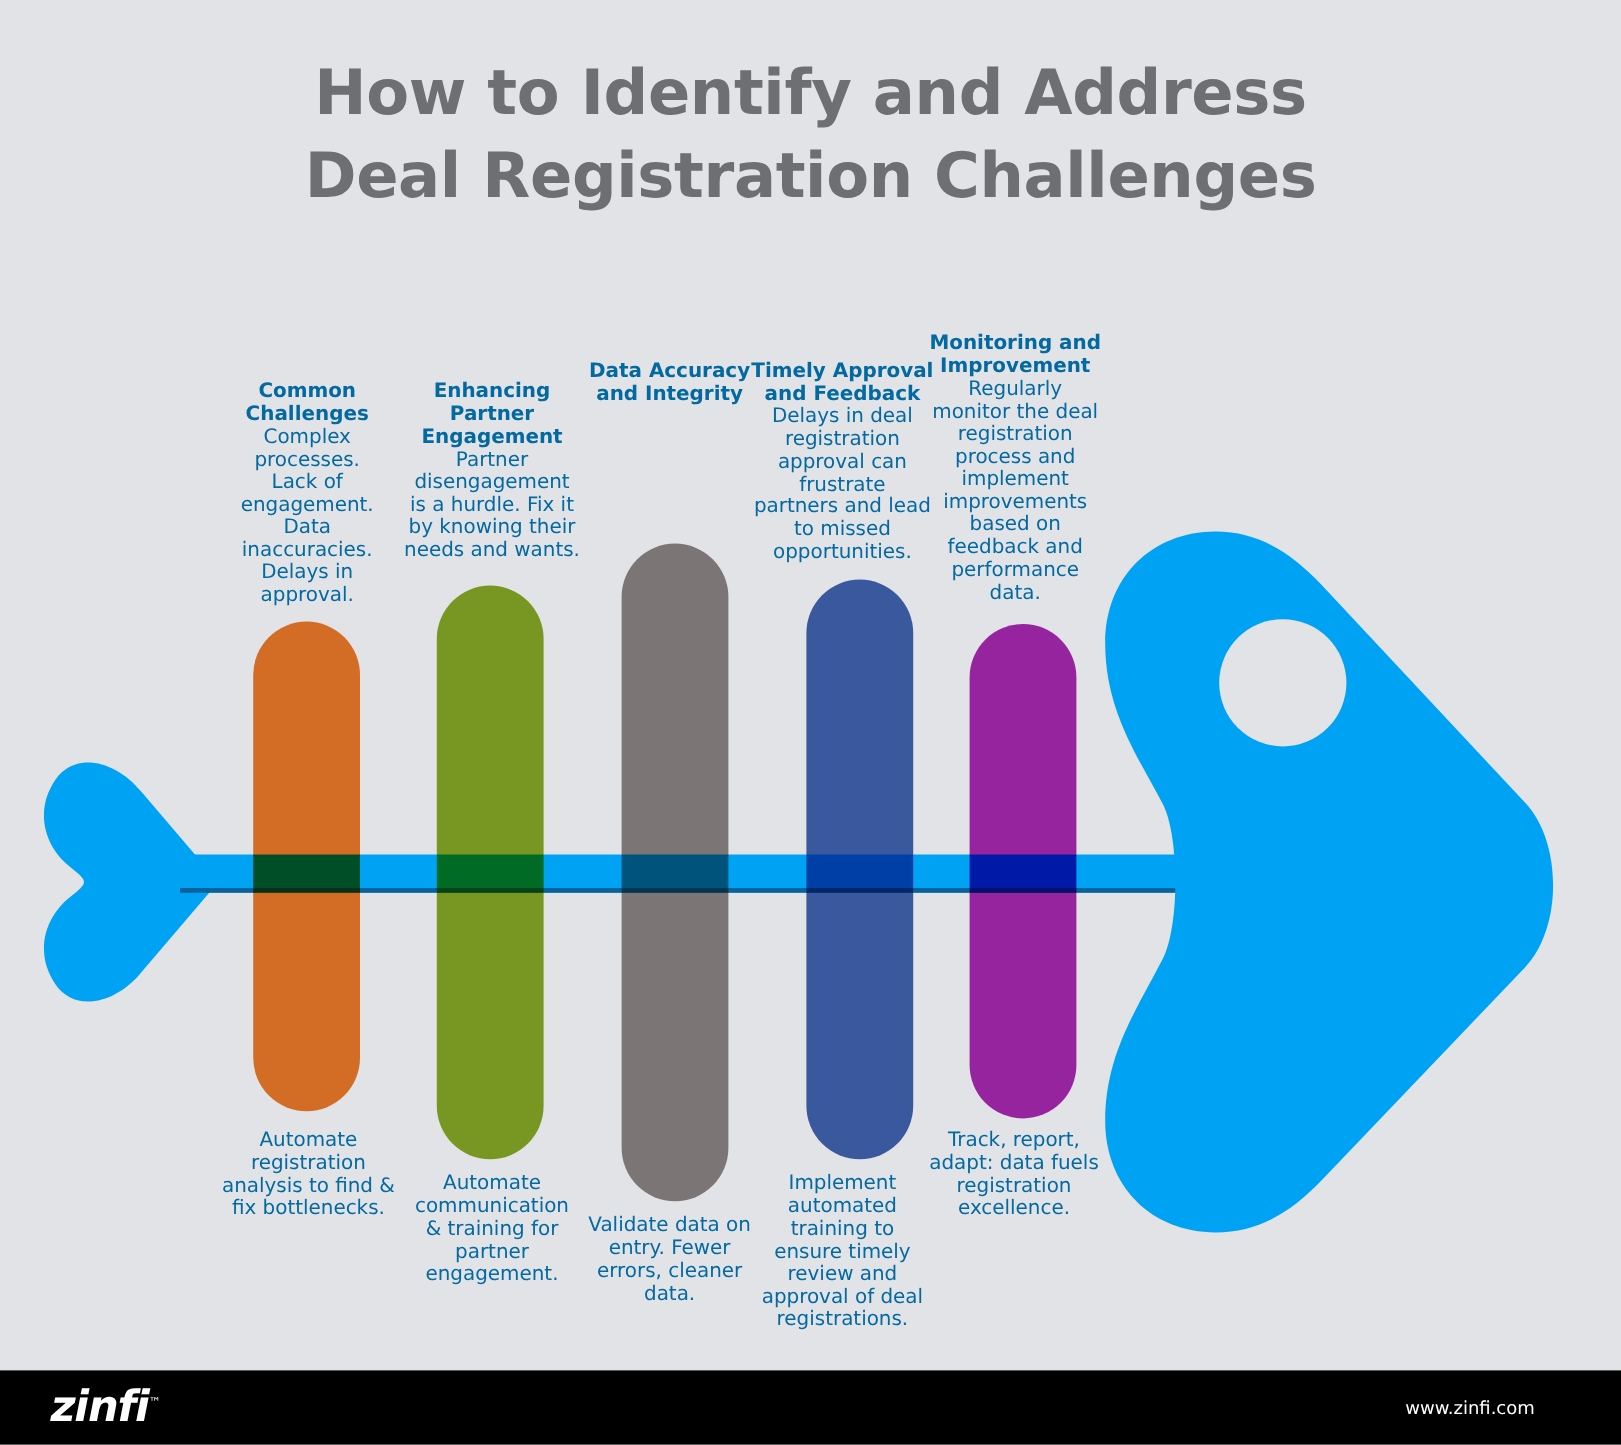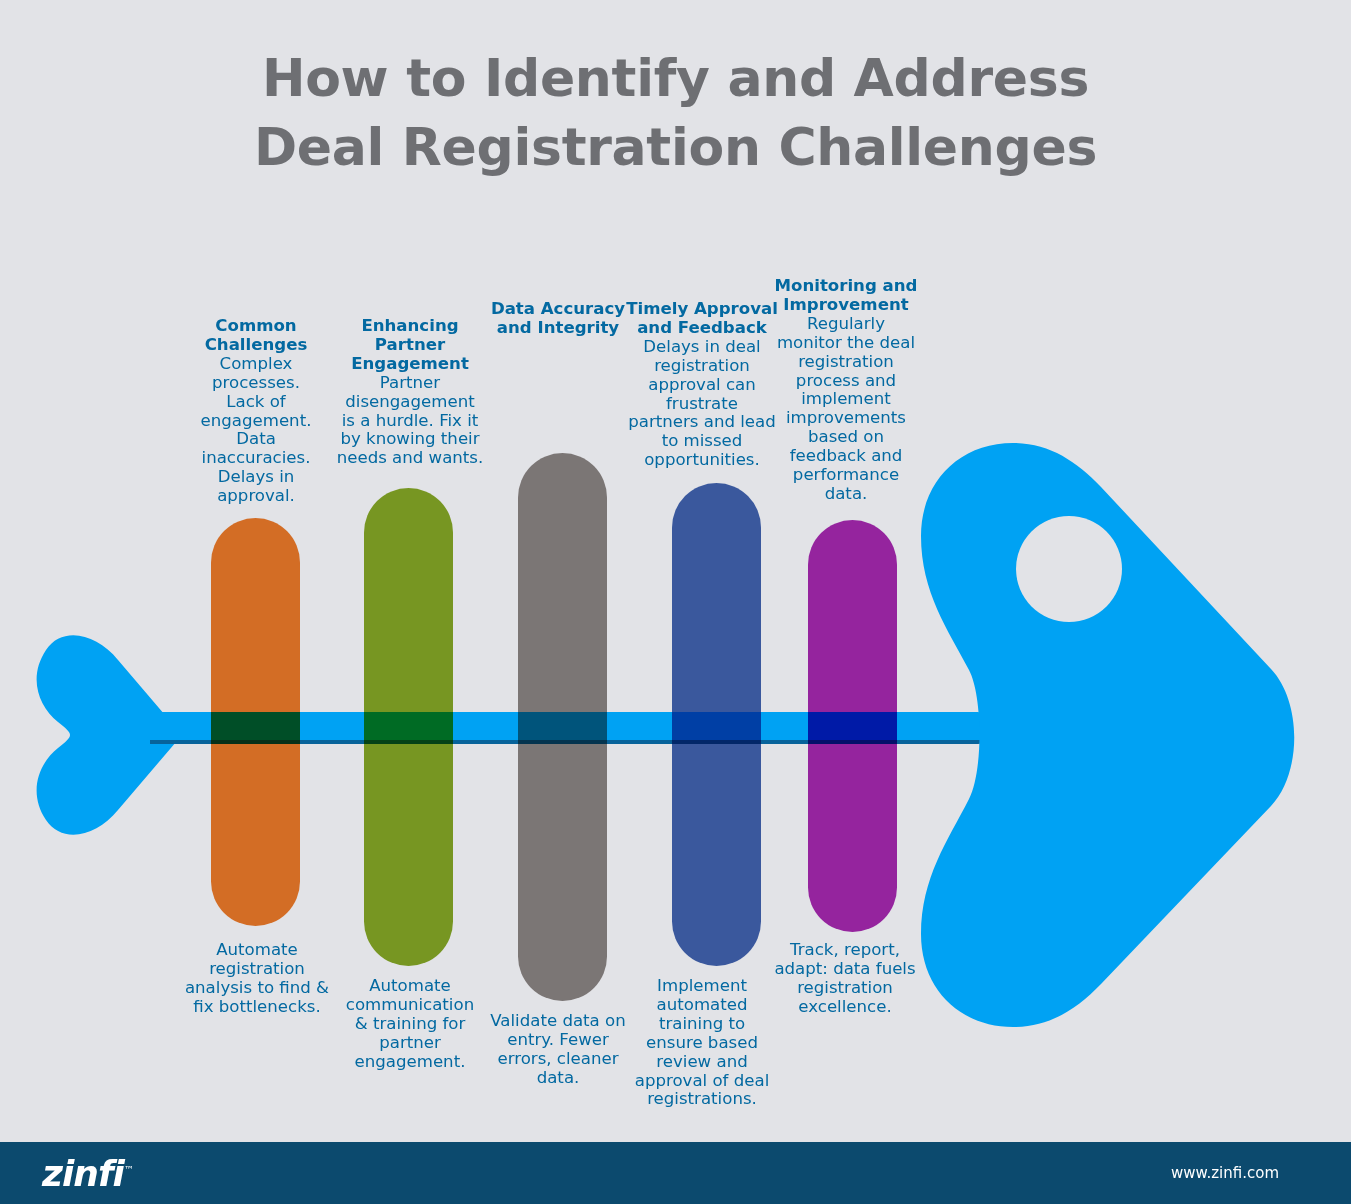--- a/index.html
+++ b/index.html
@@ -190,21 +190,21 @@
       <span>partners and lead</span><br>
       <span>to missed</span><br>
       <span>opportunities.</span>
     </span>
   </div>
   <div class="col-text" style="left:626px;top:977px;width:152px;">
     <span class="body">
       <span>Implement</span><br>
       <span>automated</span><br>
       <span>training to</span><br>
-      <span>ensure based</span><br>
+      <span>ensure timely</span><br>
       <span>review and</span><br>
       <span>approval of deal</span><br>
       <span>registrations.</span>
     </span>
   </div>
 
   <div class="col-text" style="left:770px;top:277px;width:152px;">
     <b>
       <span>Monitoring and</span><br>
       <span>Improvement</span>
@@ -224,18 +224,18 @@
   </div>
   <div class="col-text" style="left:766px;top:941px;width:158px;">
     <span class="body">
       <span>Track, report,</span><br>
       <span>adapt: data fuels</span><br>
       <span>registration</span><br>
       <span>excellence.</span>
     </span>
   </div>
 
-  <div class="footer" style="background: #0c4a6e; text-align: center;">
+  <div class="footer" style="background: #000000; text-align: center;">
     <div class="logo"><span>zinfi</span><span class="tm">™</span></div>
     <div class="site">www.zinfi.com</div>
   </div>
 
 </div>
 
 </body></html>

